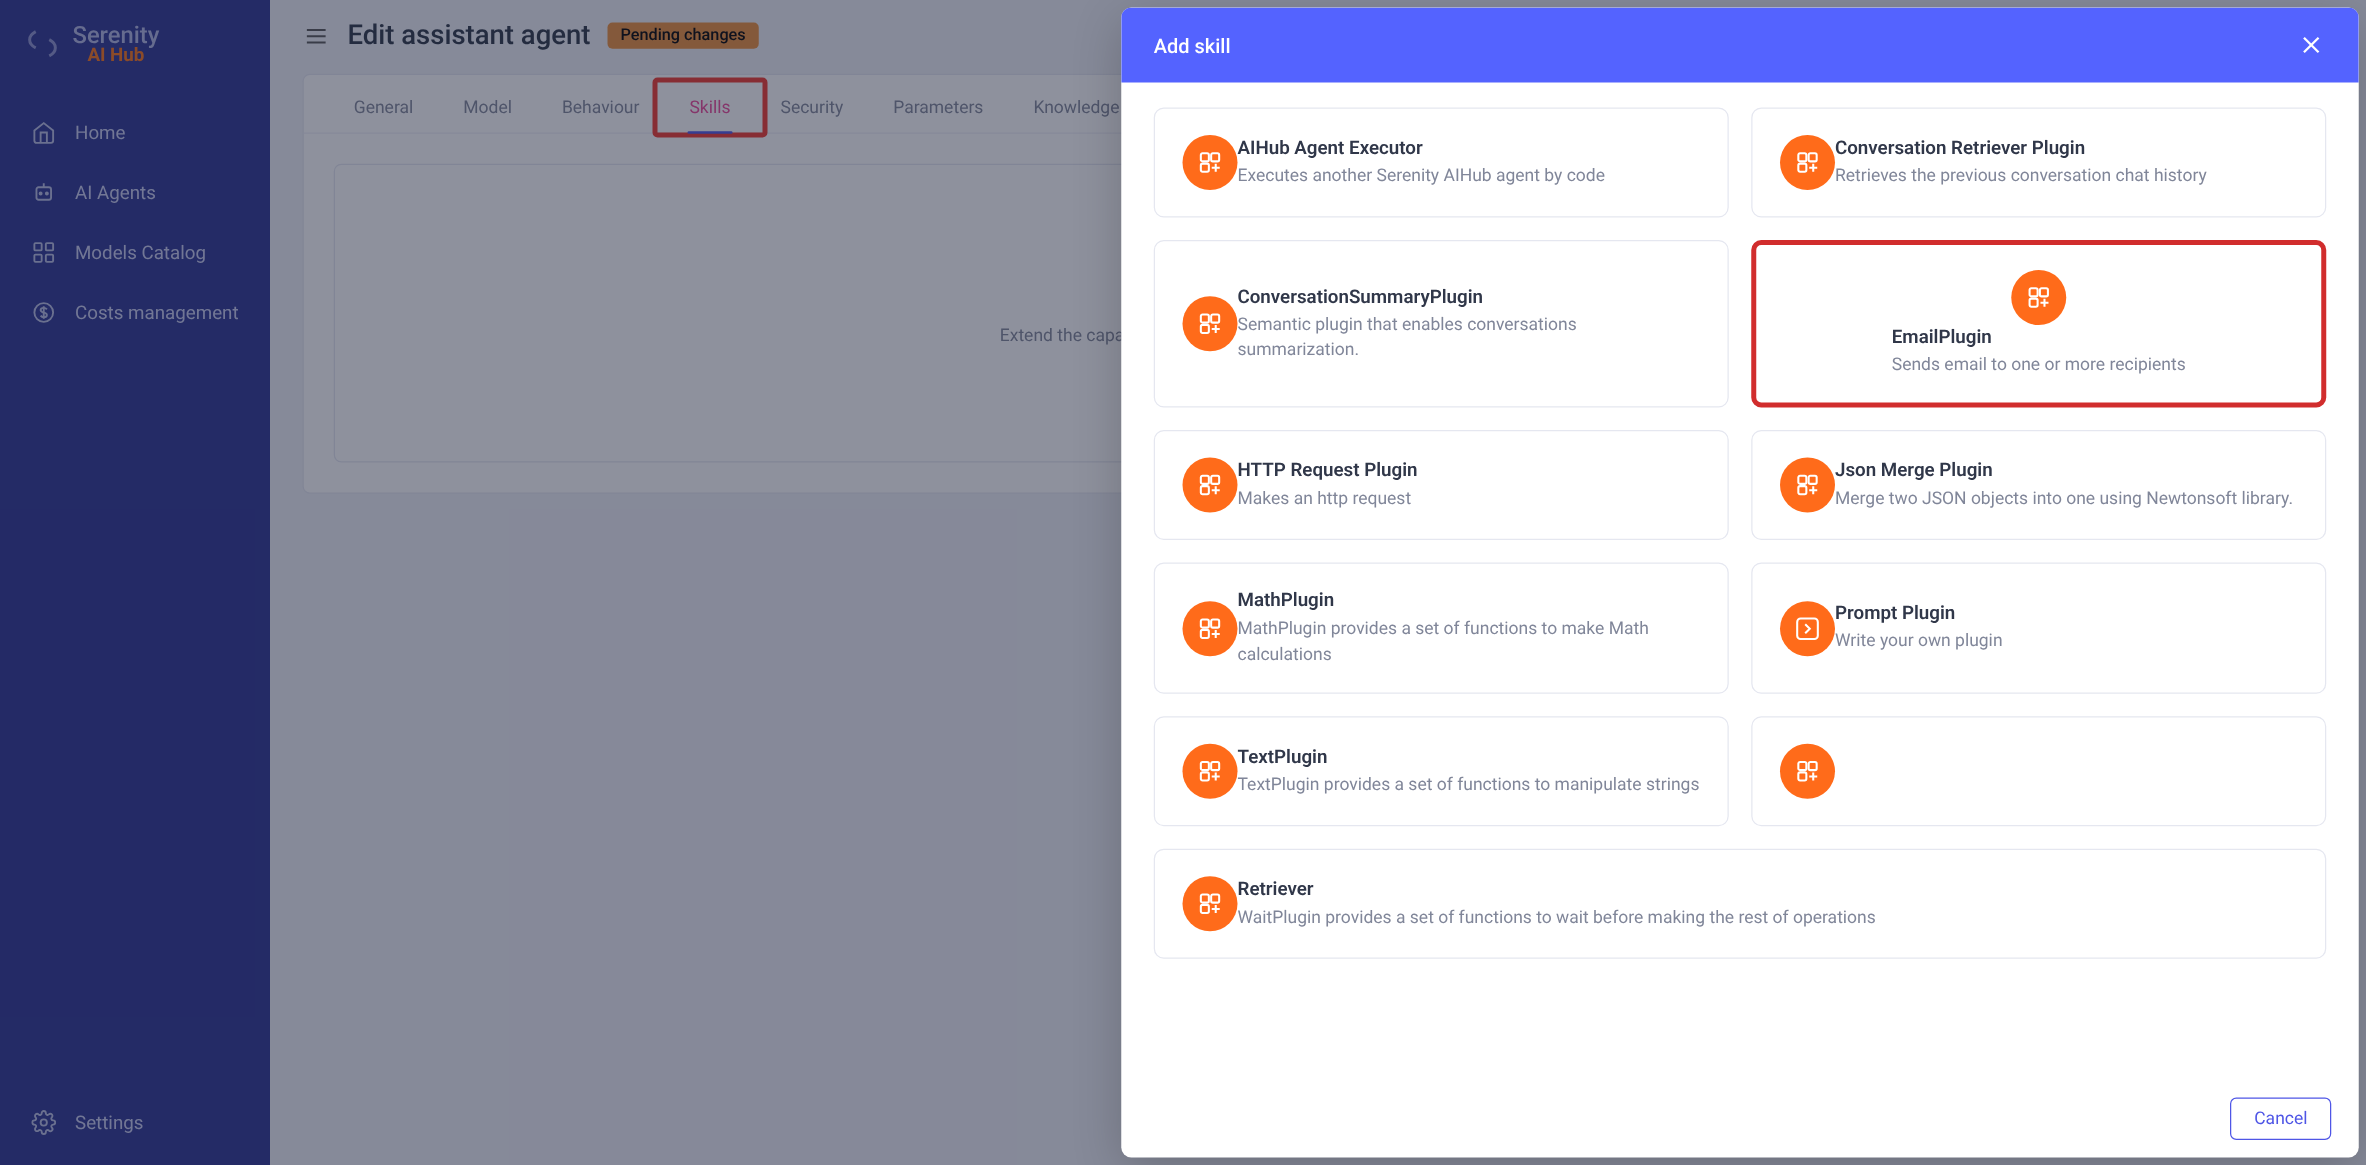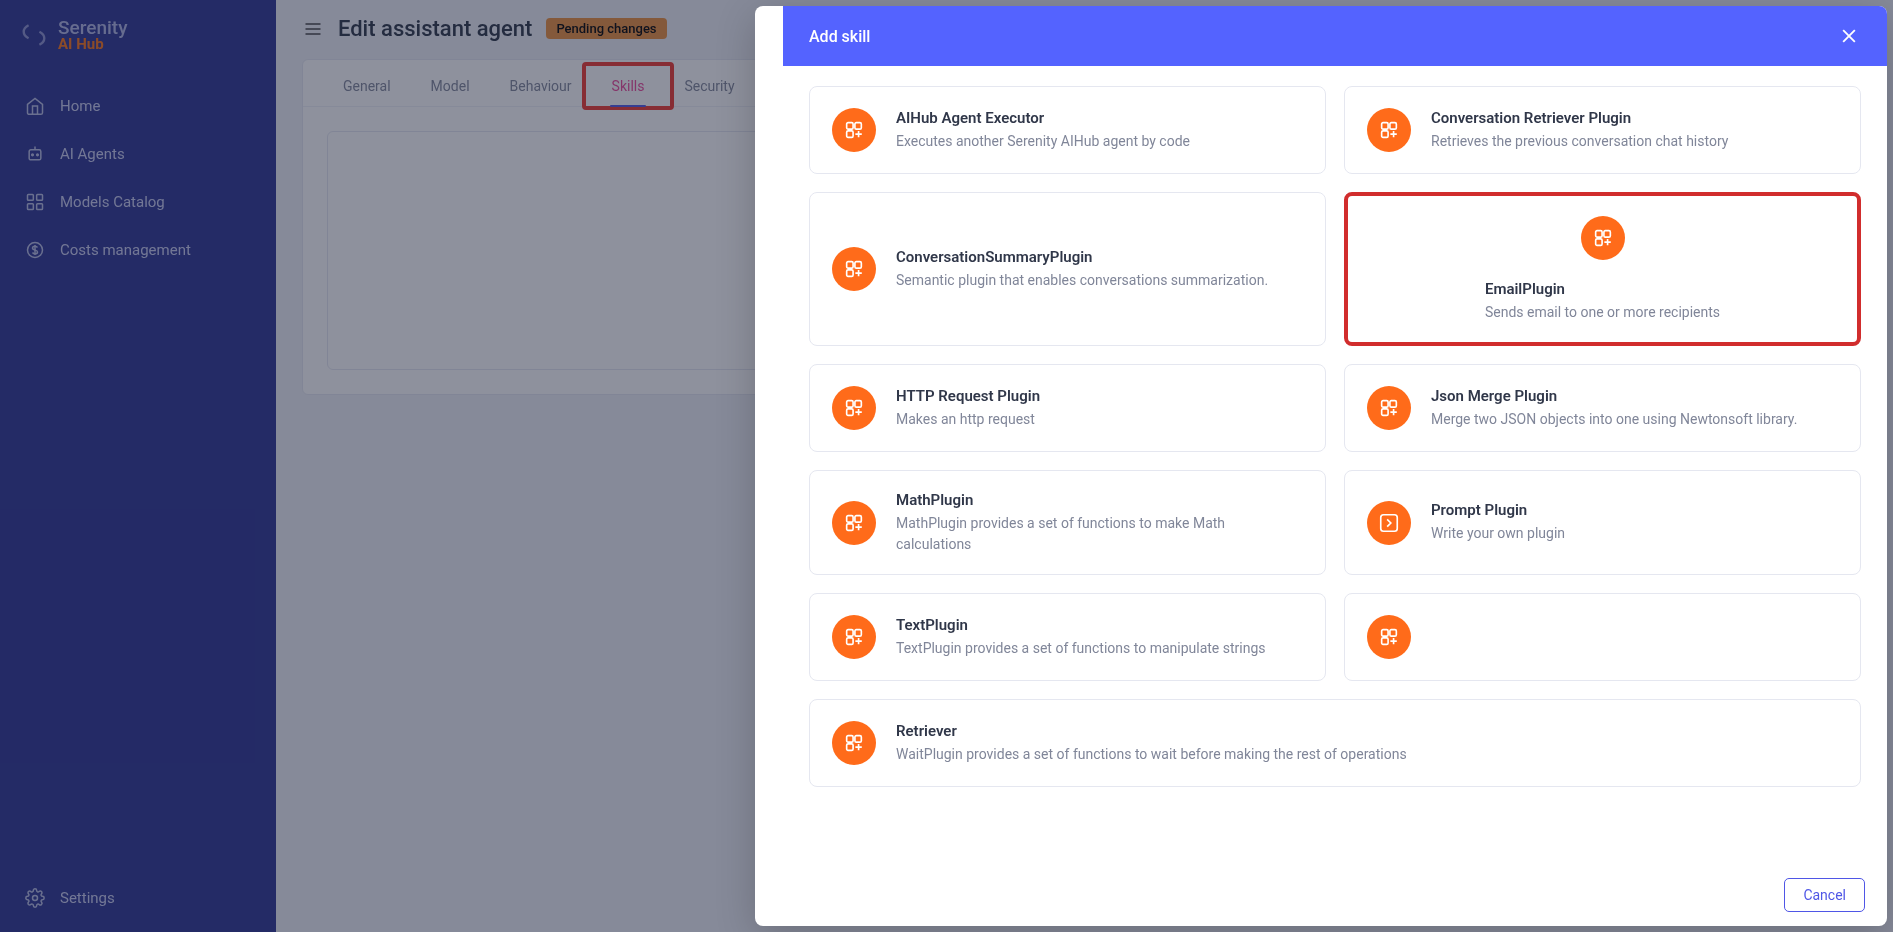--- a/index.html
+++ b/index.html
@@ -1,18 +1,18 @@
 <!DOCTYPE html>
 <html><head>
 <meta charset="utf-8">
 <style>
   *{box-sizing:border-box;margin:0;padding:0;font-family:-apple-system,BlinkMacSystemFont,"Segoe UI",Roboto,Helvetica,Arial,sans-serif;}
   body{background:#f5f6fa;width:1893px;height:932px;overflow:hidden;position:relative;}
   .app{display:flex;width:100%;height:100%;}
-  .sidebar{width:276px;background:#2a3290;color:#b7bde3;display:flex;flex-direction:column;}
+  .sidebar{width:216px;background:#2a3290;color:#b7bde3;display:flex;flex-direction:column;text-align:center;}
   .logo{display:flex;align-items:center;gap:10px;padding:18px 20px 20px 20px;}
   .logo-mark{width:28px;height:28px;display:flex;align-items:center;justify-content:center;}
   .logo-text{display:flex;flex-direction:column;line-height:1;}
   .logo-text .t1{color:#aeb4e2;font-size:19px;font-weight:500;}
   .logo-text .t2{color:#f97316;font-size:15px;font-weight:700;}
   .nav{padding:10px 10px;flex:1;}
   .nav-item{display:flex;align-items:center;gap:14px;padding:13px 14px;border-radius:6px;cursor:pointer;font-size:15px;color:#c7cbee;}
   .nav-icon{width:22px;height:22px;display:flex;align-items:center;justify-content:center;}
   .nav-bottom{padding:10px;}
   .main{flex:1;background:#eef0f6;display:flex;flex-direction:column;}
@@ -27,27 +27,27 @@
   .tab.active{color:#ec4899;}
   .tab.active::after{content:"";position:absolute;left:18px;right:18px;bottom:-1px;height:2px;background:#4f56e6;border-radius:2px;}
   .tab-highlight{position:absolute;inset:-4px -10px;border:4px solid #f0372d;border-radius:4px;pointer-events:none;}
   .inner-card{margin:24px;border:1px solid #e5e7f0;border-radius:6px;padding:36px 24px 34px;}
   .empty{display:flex;flex-direction:column;align-items:center;gap:12px;}
   .empty-icon{width:48px;height:48px;background:#d0d4ef;border-radius:6px;display:flex;align-items:center;justify-content:center;color:#4f56e6;}
   .empty-title{font-size:18px;color:#2b3445;font-weight:500;}
   .empty-desc{font-size:14px;color:#808699;}
   .add-btn{margin-top:10px;background:#4f56e6;color:#fff;border:none;padding:10px 16px;font-size:14px;border-radius:5px;cursor:pointer;display:flex;align-items:center;gap:6px;}
   .overlay{position:absolute;inset:0;background:rgba(30,35,60,0.5);}
-  .dialog{position:absolute;top:6px;right:6px;bottom:6px;width:1132px;background:#fff;border-radius:8px;display:flex;flex-direction:column;overflow:hidden;box-shadow:0 10px 40px rgba(0,0,0,0.2);padding-left:28px;}
+  .dialog{position:absolute;top:6px;right:6px;bottom:6px;width:990px;background:#fff;border-radius:8px;display:flex;flex-direction:column;overflow:hidden;box-shadow:0 10px 40px rgba(0,0,0,0.2);}
   .dialog-header{background:#5463ff;color:#fff;padding:18px 26px;display:flex;align-items:center;justify-content:space-between;}
   .dialog-title{font-size:16px;font-weight:500;}
   .close-btn{cursor:pointer;color:#fff;width:24px;height:24px;display:flex;align-items:center;justify-content:center;}
   .dialog-body{flex:1;overflow:auto;padding:20px 26px;}
   .skill-grid{display:grid;grid-template-columns:1fr 1fr;gap:18px;}
-  .skill-card{border:1px solid #e5e7f0;border-radius:8px;padding:20px 22px;display:flex;gap:20px;cursor:pointer;align-items:center;position:relative;min-height:88px;}
+  .skill-card{border:1px solid #e5e7f0;border-radius:8px;padding:20px 22px;display:flex;cursor:pointer;align-items:center;position:relative;min-height:88px;}
   .skill-icon{width:44px;height:44px;min-width:44px;border-radius:50%;background:#ff6b1a;display:flex;align-items:center;justify-content:center;color:#fff;}
   .skill-icon svg{width:22px;height:22px;}
   .skill-text{display:flex;flex-direction:column;gap:4px;}
   .skill-name{font-size:15px;font-weight:600;color:#303749;}
   .skill-desc{font-size:14px;color:#808699;line-height:1.45;}
   .skill-card.wide{grid-column:1/3;}
   .skill-card.highlight{border:4px solid #d12d2d;flex-direction:column;}
   .dialog-footer{padding:14px 22px;display:flex;justify-content:flex-end;border-top:1px solid transparent;}
   .cancel-btn{background:#fff;border:1px solid #4f56e6;color:#4f56e6;padding:8px 18px;border-radius:5px;font-size:14px;cursor:pointer;}
   svg{display:block;}

